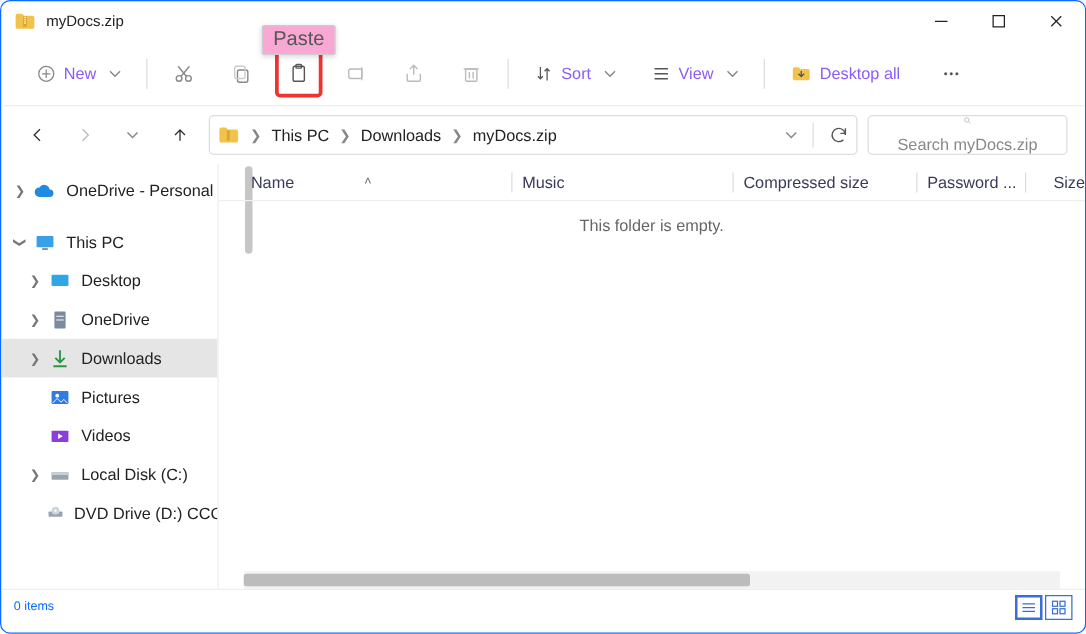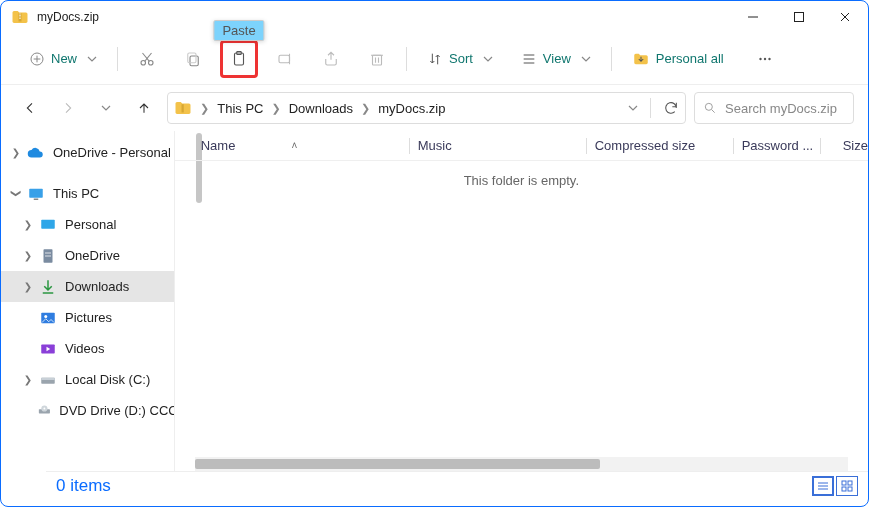--- a/index.html
+++ b/index.html
@@ -11,36 +11,36 @@
   .titlebar .tb-icon { width: 18px; height: 18px; margin-right: 8px; }
   .titlebar .tb-title { flex: 0 0 auto; font-size: 12px; }
   .titlebar .tb-spacer { flex: 1 1 auto; }
   .tb-btn { width: 46px; height: 32px; display: flex; align-items: center; justify-content: center; }
   .tb-btn svg { width: 12px; height: 12px; }
 
   
   .toolbar { height: 52px; padding: 0 14px; display: flex; align-items: center; position: relative; border-bottom: 1px solid #eee; }
   .tool-btn { height: 34px; min-width: 34px; display: flex; align-items: center; justify-content: center; border-radius: 4px; margin: 0 6px; color: #555; position: relative; }
   .tool-btn.text { padding: 0 8px; gap: 6px; }
-  .tool-btn.text span { font-size: 13px; color: #0f766e; }
+  .tool-btn.text span { font-size: 13px; color: #8b5cf6; }
   .tool-sep { width: 1px; height: 24px; background: #ddd; margin: 0 6px; }
   .tool-btn.highlighted { outline: 3px solid #e33; outline-offset: -1px; border-radius: 2px; }
-  .tooltip { position: absolute; top: -22px; left: 50%; transform: translateX(-50%); background: #7dd3fc; border: 1px solid #ccc; padding: 2px 8px; font-size: 13px; white-space: nowrap; border-radius: 2px; box-shadow: 0 1px 4px rgba(0,0,0,0.15); }
+  .tooltip { position: absolute; top: -22px; left: 50%; transform: translateX(-50%); background: #f9a8d4; border: 1px solid #ccc; padding: 2px 8px; font-size: 16px; white-space: nowrap; border-radius: 2px; box-shadow: 0 1px 4px rgba(0,0,0,0.15); }
   .chev { margin-left: 4px; }
 
   
   .navrow { height: 46px; padding: 6px 14px; display: flex; align-items: center; gap: 8px; }
   .nav-btn { width: 30px; height: 30px; display: flex; align-items: center; justify-content: center; color: #666; border-radius: 4px; }
   .addr { flex: 1; height: 32px; border: 1px solid #ddd; border-radius: 4px; display: flex; align-items: center; padding: 0 6px; gap: 2px; }
   .addr .folder-icon { width: 18px; height: 18px; margin-right: 4px; }
   .crumb { padding: 2px 4px; font-size: 13px; }
   .crumb-sep { color: #888; padding: 0 2px; font-size: 11px; }
   .addr .right { margin-left: auto; display: flex; align-items: center; gap: 10px; }
   .refresh-sep { width: 1px; height: 20px; background: #ddd; margin: 0 2px; }
-  .search { width: 160px; height: 32px; border: 1px solid #ddd; border-radius: 4px; display: flex; align-items: center; padding: 0 8px; gap: 8px; color: #888; }
+  .search { width: 160px; height: 32px; border: 1px solid #ddd; border-radius: 4px; display: flex; align-items: center; padding: 0 8px; gap: 8px; color: #888; flex-direction: column; }
 
   
   .main { display: flex; height: 340px; position: relative; }
   .sidebar { width: 194px; border-right: 1px solid #eee; overflow-y: auto; padding-top: 6px; position: relative; }
   .tree-item { display: flex; align-items: center; height: 31px; padding-left: 8px; gap: 4px; font-size: 13px; }
   .tree-item.indent1 { padding-left: 20px; }
   .tree-item .expander { width: 14px; font-size: 10px; color: #777; text-align: center; }
   .tree-item.selected { background: #e5e5e5; }
   .tree-item .t-icon { width: 18px; height: 18px; margin-right: 4px; display: flex; align-items: center; justify-content: center; }
 
@@ -55,21 +55,21 @@
   .sort-arrow { font-size: 10px; color: #666; margin-left: 50px; }
   .col-sep { width: 1px; height: 16px; background: #ddd; margin: 0 8px; }
   .empty-msg { text-align: center; color: #666; padding-top: 12px; font-size: 13px; }
 
   .hscroll-track { position: absolute; bottom: 0; left: 20px; right: 20px; height: 14px; background: #f2f2f2; }
   .hscroll-thumb { position: absolute; left: 0; top: 2px; height: 10px; width: 62%; background: #bcbcbc; border-radius: 2px; }
 
   .vscroll { position: absolute; left: 195px; top: 2px; width: 6px; height: 70px; background: #c6c6c6; border-radius: 3px; }
 
   
-  .statusbar { height: 28px; border-top: 1px solid #eee; display: flex; align-items: center; padding: 0 10px; font-size: 17px; color: #0a6cff; margin-left: 45px; }
+  .statusbar { height: 28px; border-top: 1px solid #eee; display: flex; align-items: center; padding: 0 10px; font-size: 10px; color: #0a6cff; }
   .statusbar .views { margin-left: auto; display: flex; gap: 2px; }
   .view-toggle { width: 22px; height: 20px; border: 1px solid #3a6fd8; display: flex; align-items: center; justify-content: center; }
   .view-toggle.active { border-width: 2px; }
 
   svg { display: block; }
 </style>
 </head>
 <body>
 
 <div class="titlebar">
@@ -174,21 +174,21 @@
     <svg class="chev" width="10" height="10" viewBox="0 0 10 10">
         <path d="M1 3l4 4 4-4" fill="none" stroke="#888" stroke-width="1.2"></path>
       </svg>
   </div>
   <div class="tool-sep"></div>
   <div class="tool-btn text">
     <svg width="18" height="18" viewBox="0 0 24 24">
         <path fill="#f3c24a" d="M3 7c0-1 1-2 2-2h4l2 2h8c1 0 2 1 2 2v8c0 1-1 2-2 2H5c-1 0-2-1-2-2V7z"></path>
         <path d="M12 9v6M9 12l3 3 3-3" fill="none" stroke="#555" stroke-width="1.4"></path>
       </svg>
-    <span>Personal all</span>
+    <span>Desktop all</span>
   </div>
   <div class="tool-btn" style="margin-left:10px;">
     <svg width="18" height="18" viewBox="0 0 24 24">
         <circle cx="6" cy="12" r="1.6" fill="#555"></circle>
         <circle cx="12" cy="12" r="1.6" fill="#555"></circle>
         <circle cx="18" cy="12" r="1.6" fill="#555"></circle>
       </svg>
   </div>
 </div>
 
@@ -267,21 +267,21 @@
         </span>
       <span>This PC</span>
     </div>
     <div class="tree-item indent1">
       <span class="expander">❯</span>
       <span class="t-icon">
           <svg viewBox="0 0 24 24">
             <rect x="3" y="5" width="18" height="12" rx="1" fill="#2fa6e8"></rect>
           </svg>
         </span>
-      <span>Personal</span>
+      <span>Desktop</span>
     </div>
     <div class="tree-item indent1">
       <span class="expander">❯</span>
       <span class="t-icon">
           <svg viewBox="0 0 24 24">
             <rect x="6" y="3" width="12" height="18" rx="1" fill="#7a8ba0"></rect>
             <line x1="8" y1="8" x2="16" y2="8" stroke="#fff"></line>
             <line x1="8" y1="12" x2="16" y2="12" stroke="#fff"></line>
           </svg>
         </span>

